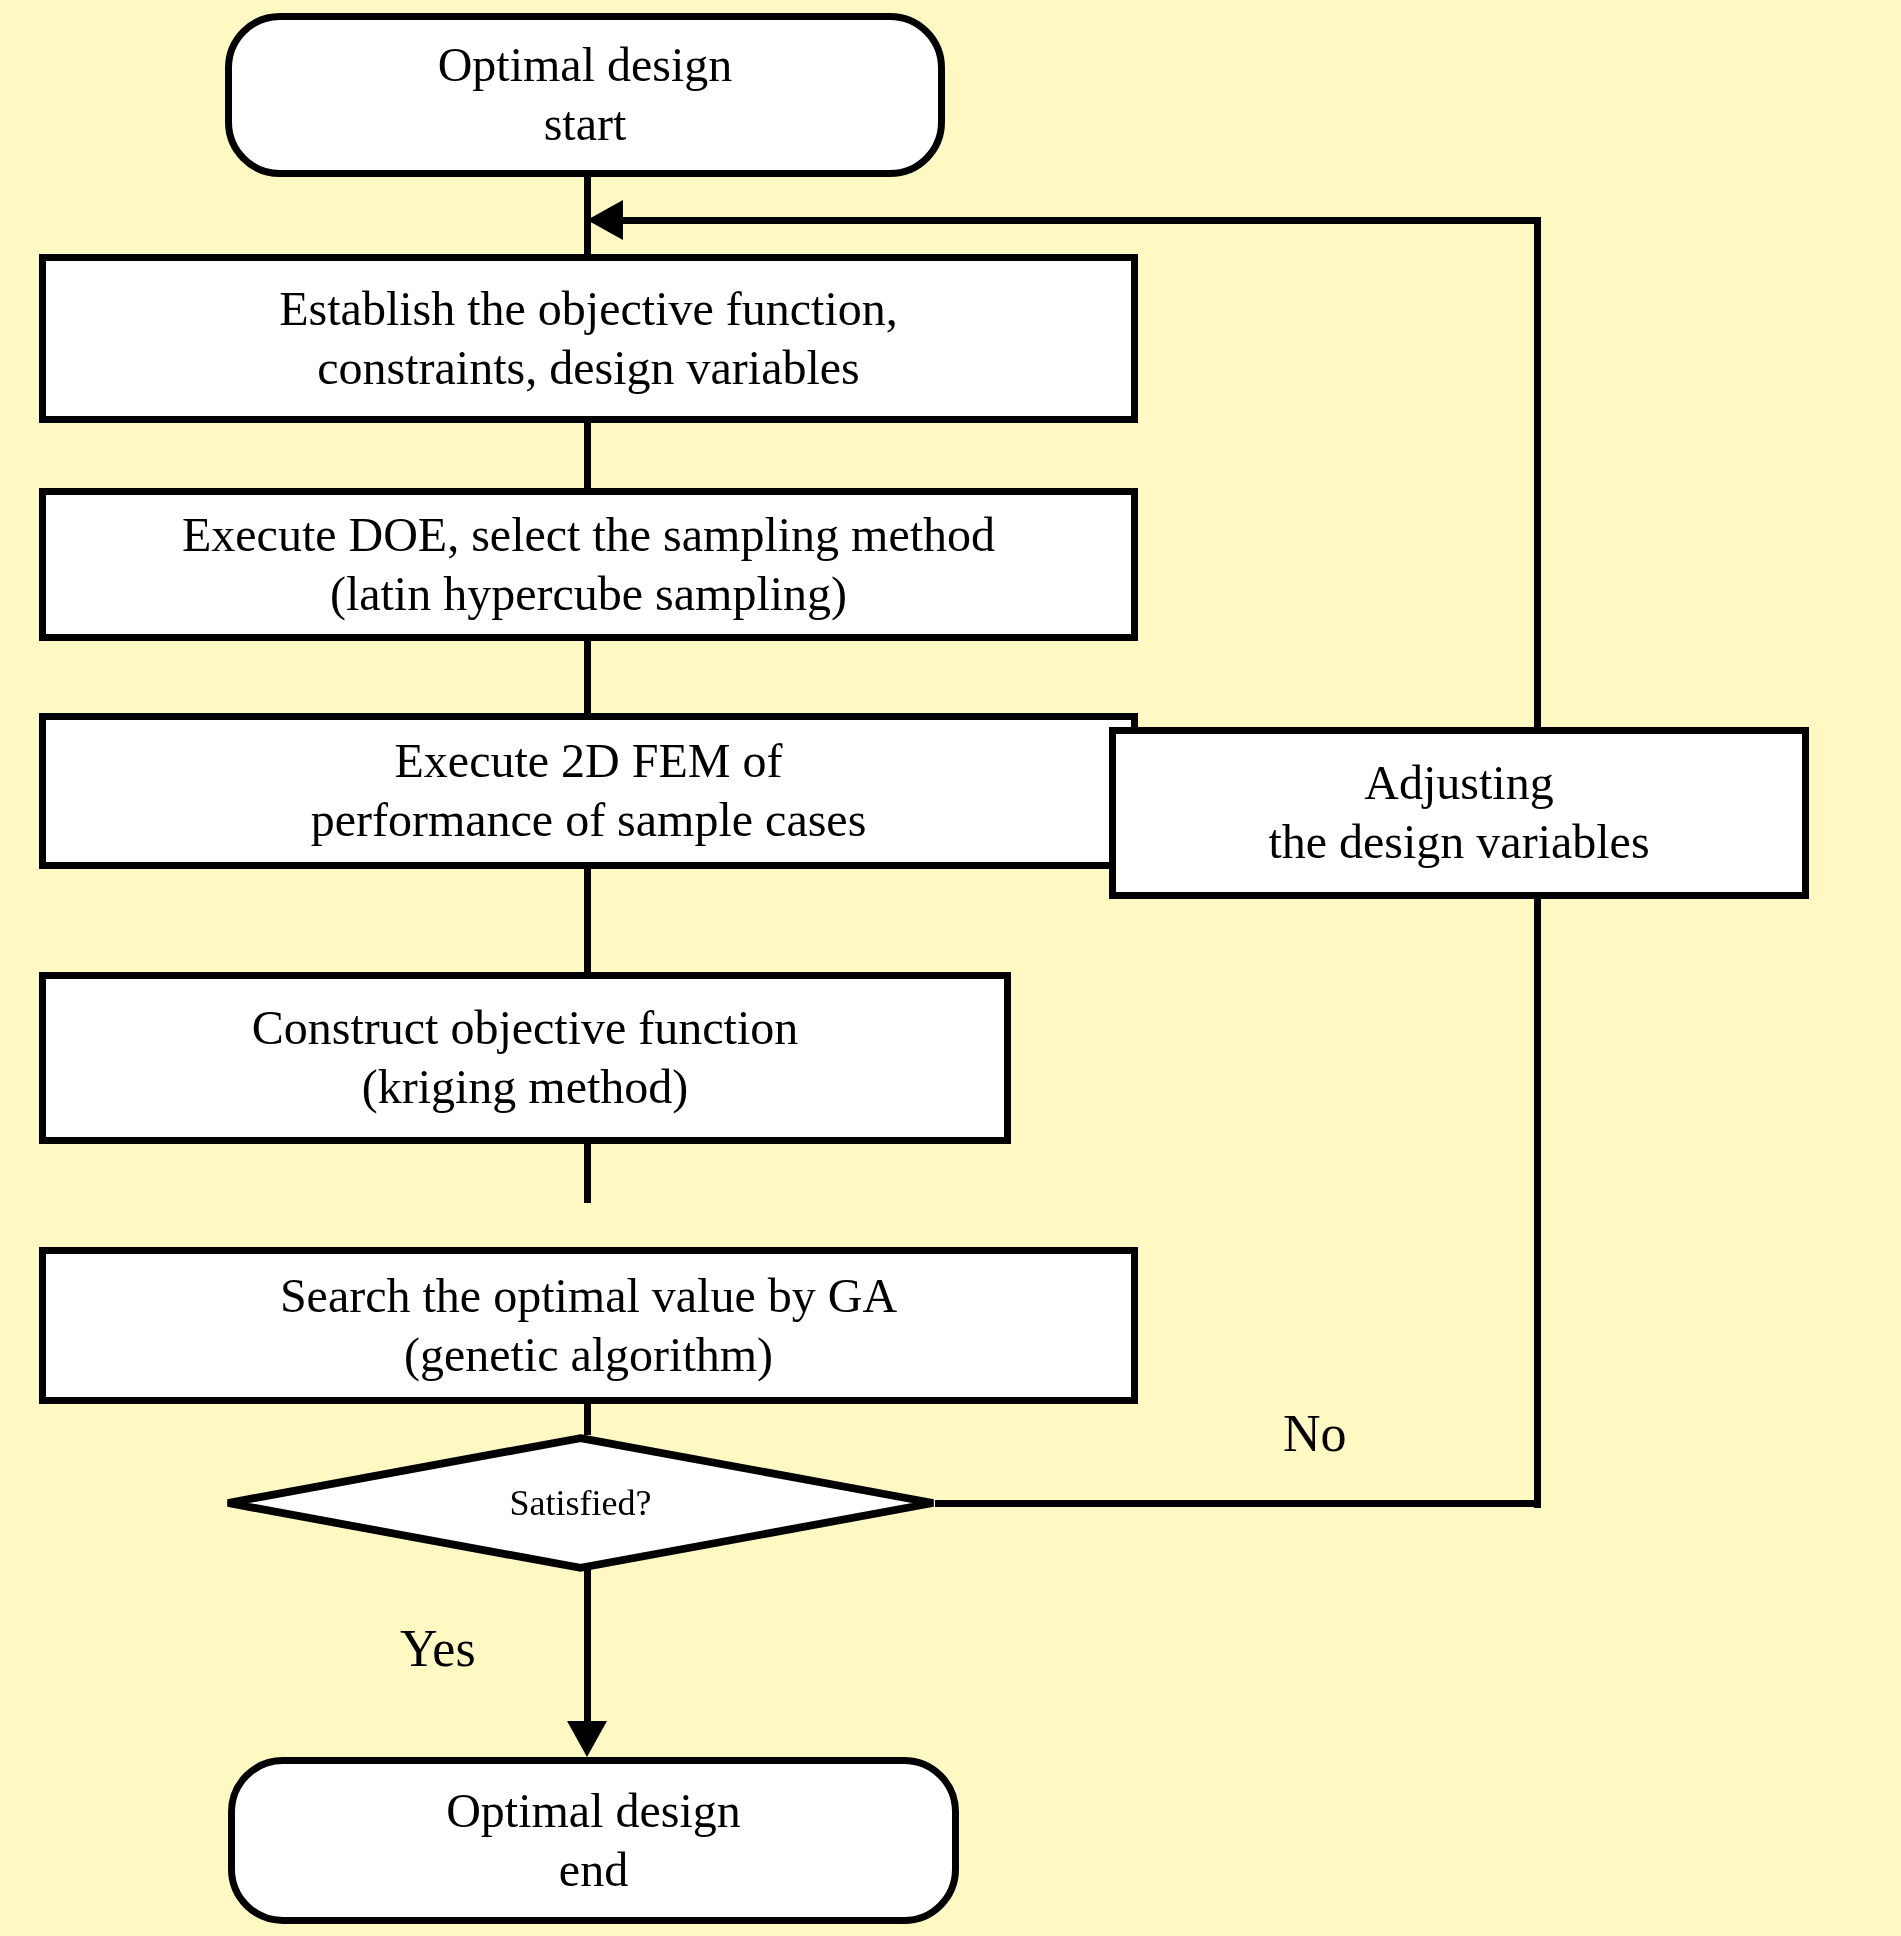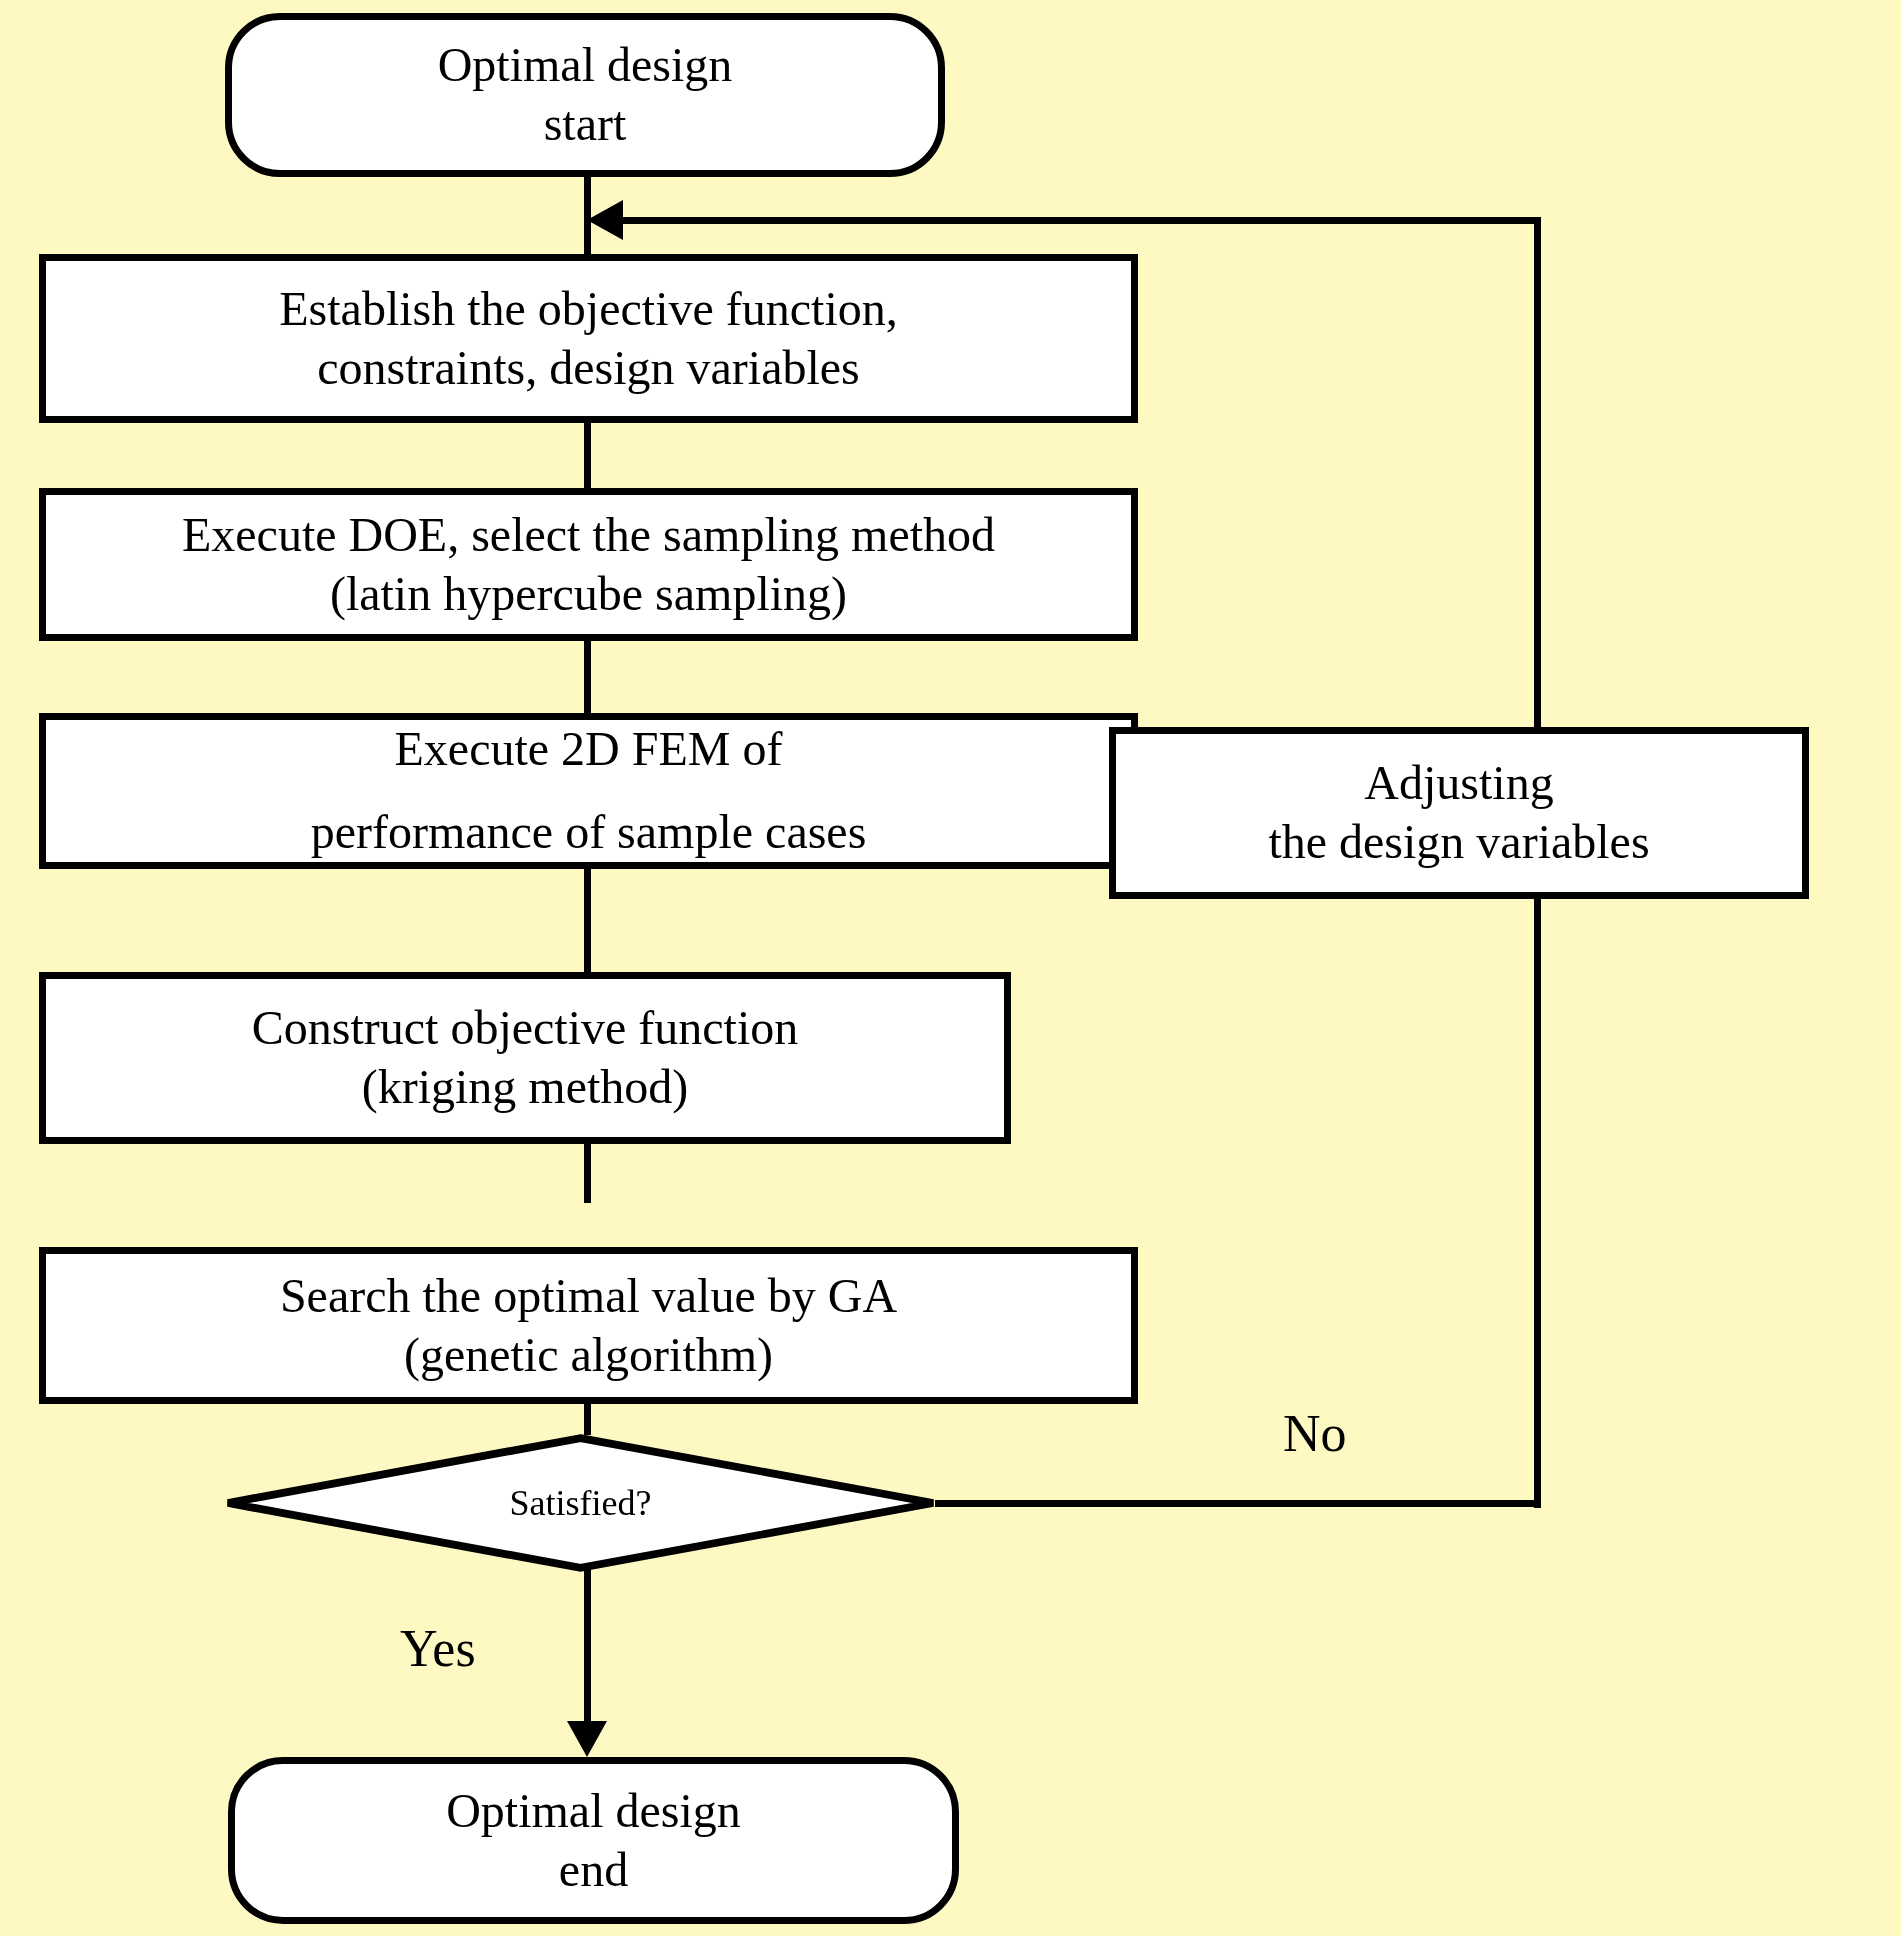--- a/index.html
+++ b/index.html
@@ -127,21 +127,21 @@
   <div class="node process" style="left:39px; top:254px; width:1099px; height:169px;">
     <span class="line">Establish the objective function,</span>
     <span class="line">constraints, design variables</span>
   </div>
 
   <div class="node process" style="left:39px; top:488px; width:1099px; height:153px;">
     <span class="line">Execute DOE, select the sampling method</span>
     <span class="line">(latin hypercube sampling)</span>
   </div>
 
-  <div class="node process" style="left:39px; top:713px; width:1099px; height:156px;justify-content:space-between;">
+  <div class="node process" style="left:39px; top:713px; width:1099px; height:156px;">
     <span class="line">Execute 2D FEM of</span>
     <span class="line">performance of sample cases</span>
   </div>
 
   <div class="node process" style="left:39px; top:972px; width:972px; height:172px;">
     <span class="line">Construct objective function</span>
     <span class="line">(kriging method)</span>
   </div>
 
   <div class="node process" style="left:39px; top:1247px; width:1099px; height:157px;">

